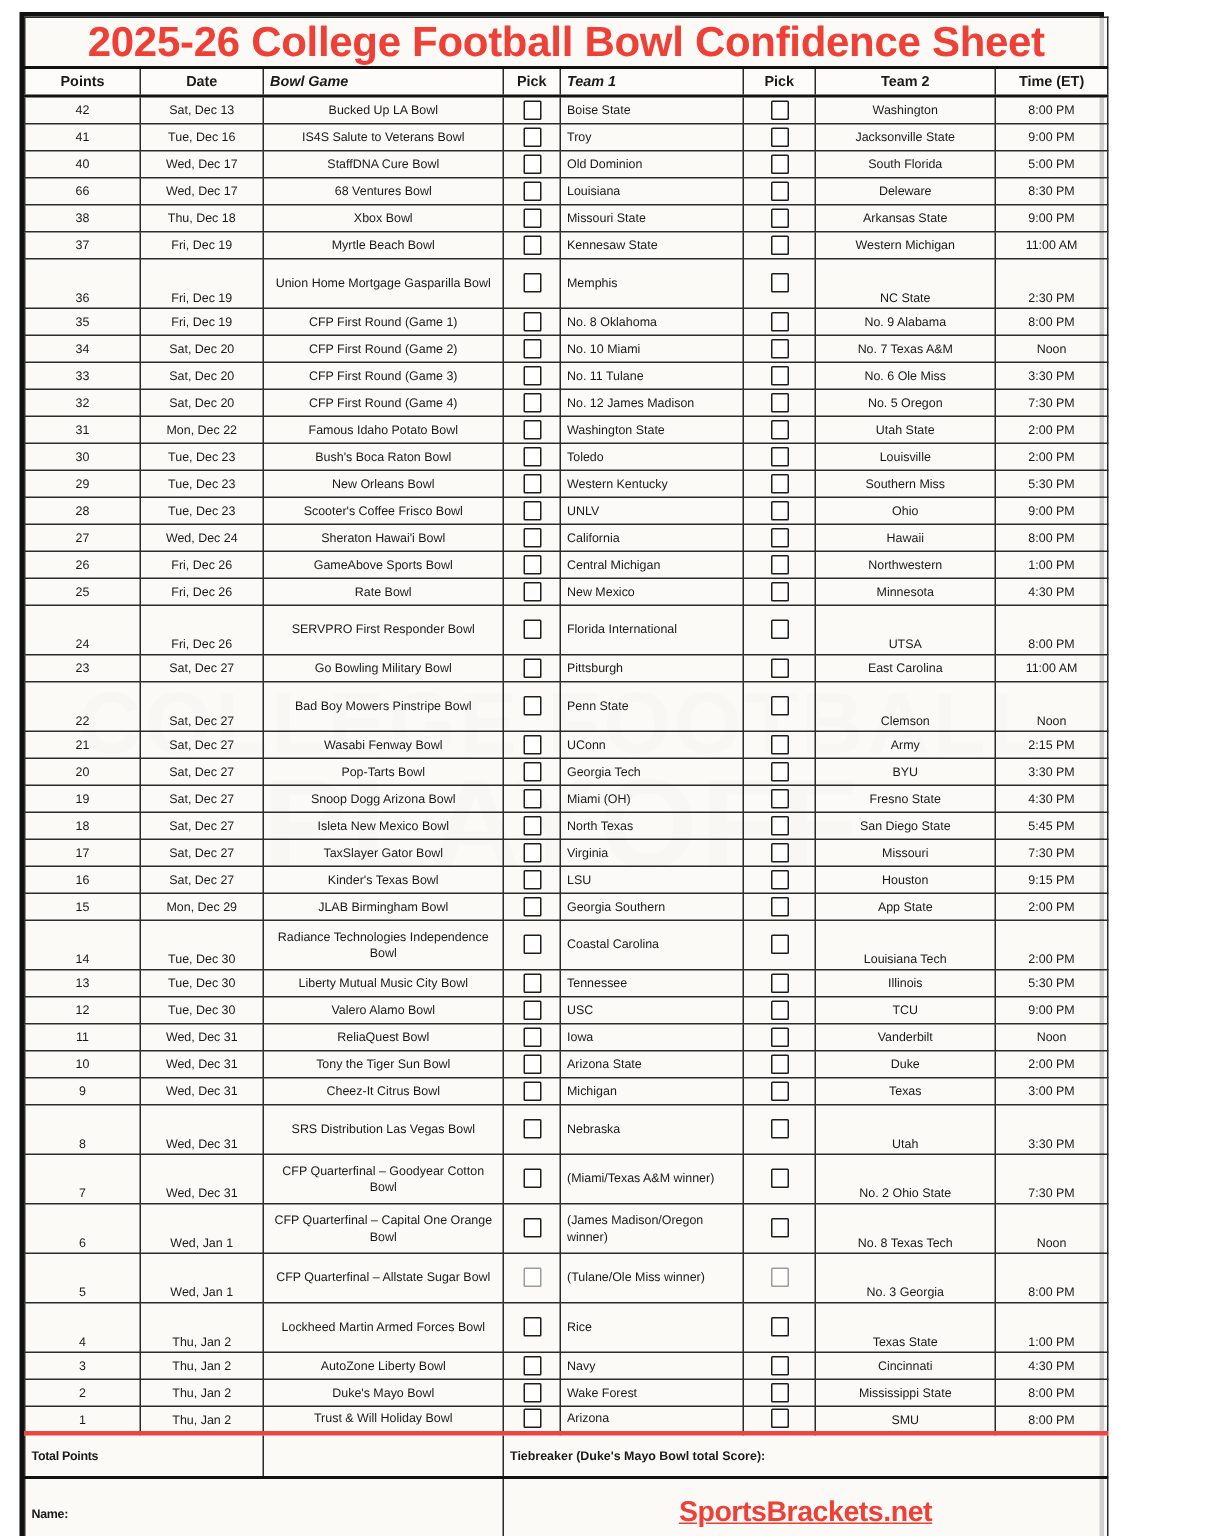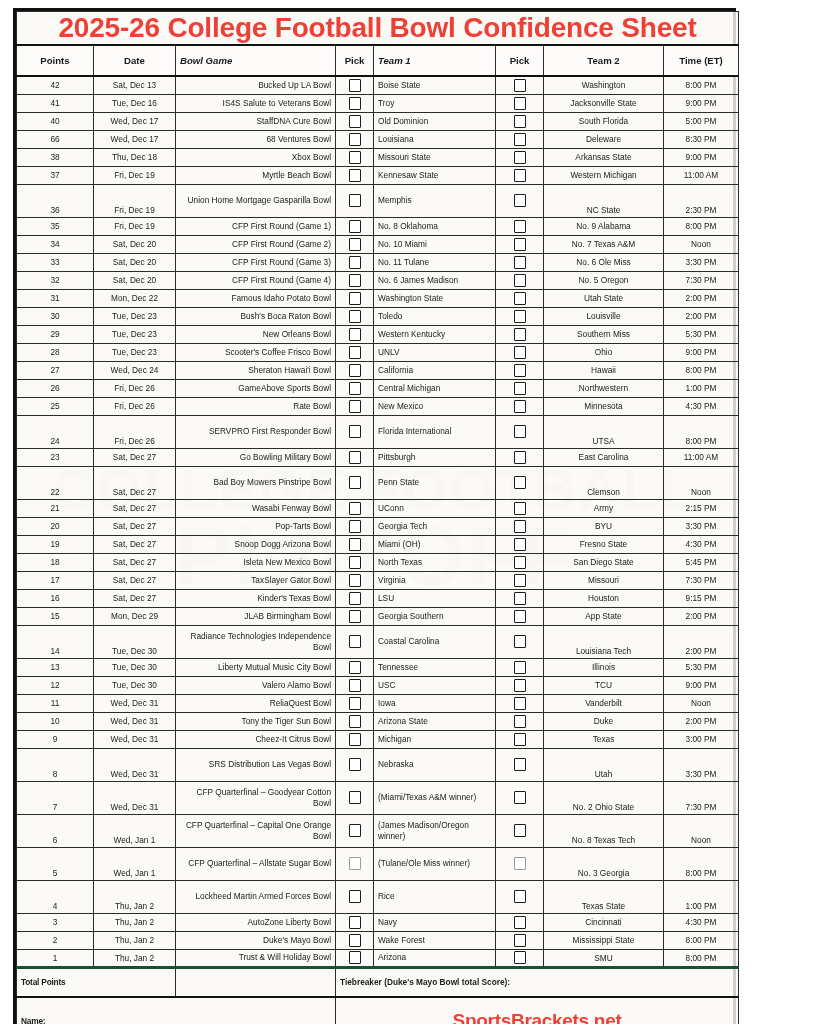--- a/index.html
+++ b/index.html
@@ -78,34 +78,34 @@
     font-weight:bold;
     font-size:28px;
     letter-spacing:-0.2px;
     white-space:nowrap;
   }
 
   
   thead tr.head-row th{
     font-weight:bold;
     font-size:9.6px;
-    height:31px;
+    height:19px;
     border-top:2px solid #111;
     border-bottom:2px solid #111;
     background:#fdfcfa;
   }
   th.h-left{text-align:left;padding-left:5px;font-style:italic;}
   th.h-center{text-align:center;}
 
   
   tbody tr.bowl-row td{height:18px;}
   tbody tr.bowl-row.tall td{height:33px;}
   td.points{text-align:center;font-size:8.6px;}
   td.date{text-align:center;font-size:8.4px;}
-  td.bowl{text-align:right;font-size:8.5px;line-height:10.5px;}
+  td.bowl{text-align:center;font-size:8.5px;line-height:10.5px;}
   td.team1{text-align:left;font-size:8.5px;line-height:10.5px;}
   td.team2{text-align:center;font-size:8.5px;}
   td.time{text-align:center;font-size:8.4px;}
   td.pick{text-align:center;vertical-align:middle;}
 
   .checkbox{
     display:inline-block;
     width:10px;height:11px;
     border:1.6px solid #1d1d1d;
     background:#ffffff;
@@ -113,21 +113,21 @@
     vertical-align:middle;
   }
   .checkbox.faded{border-color:#9b9b9b;}
 
   
   tr.tall td.points,tr.tall td.date,tr.tall td.team2,tr.tall td.time{vertical-align:bottom;padding-bottom:2px;}
   tr.tall td.bowl,tr.tall td.team1{vertical-align:middle;}
   tr.tall td.pick{vertical-align:middle;}
 
   
-  tr.total-row td{height:30px;border-top:3px solid #14532d;}
+  tr.total-row td{height:30px;border-top:3px solid #ef4444;}
   td.total-label{
     font-size:17px;font-weight:bold;text-align:left;padding-left:6px;
     vertical-align:middle;letter-spacing:-0.2px;
   }
   td.total-blank{background:#ffffff;}
   td.tiebreaker{
     font-size:10.6px;font-weight:bold;text-align:left;padding-left:6px;
     vertical-align:middle;background:#ffffff;
   }
   tr.name-row td{height:48px;border-top:2px solid #111;}
@@ -284,21 +284,21 @@
           <td class="team1">No. 11 Tulane</td>
           <td class="pick"><span class="checkbox"></span></td>
           <td class="team2">No. 6 Ole Miss</td>
           <td class="time">3:30 PM</td>
         </tr>
         <tr class="bowl-row">
           <td class="points">32</td>
           <td class="date">Sat, Dec 20</td>
           <td class="bowl">CFP First Round (Game 4)</td>
           <td class="pick"><span class="checkbox"></span></td>
-          <td class="team1">No. 6 James Madison</td>
+          <td class="team1">No. 12 James Madison</td>
           <td class="pick"><span class="checkbox"></span></td>
           <td class="team2">No. 5 Oregon</td>
           <td class="time">7:30 PM</td>
         </tr>
         <tr class="bowl-row">
           <td class="points">31</td>
           <td class="date">Mon, Dec 22</td>
           <td class="bowl">Famous Idaho Potato Bowl</td>
           <td class="pick"><span class="checkbox"></span></td>
           <td class="team1">Washington State</td>

